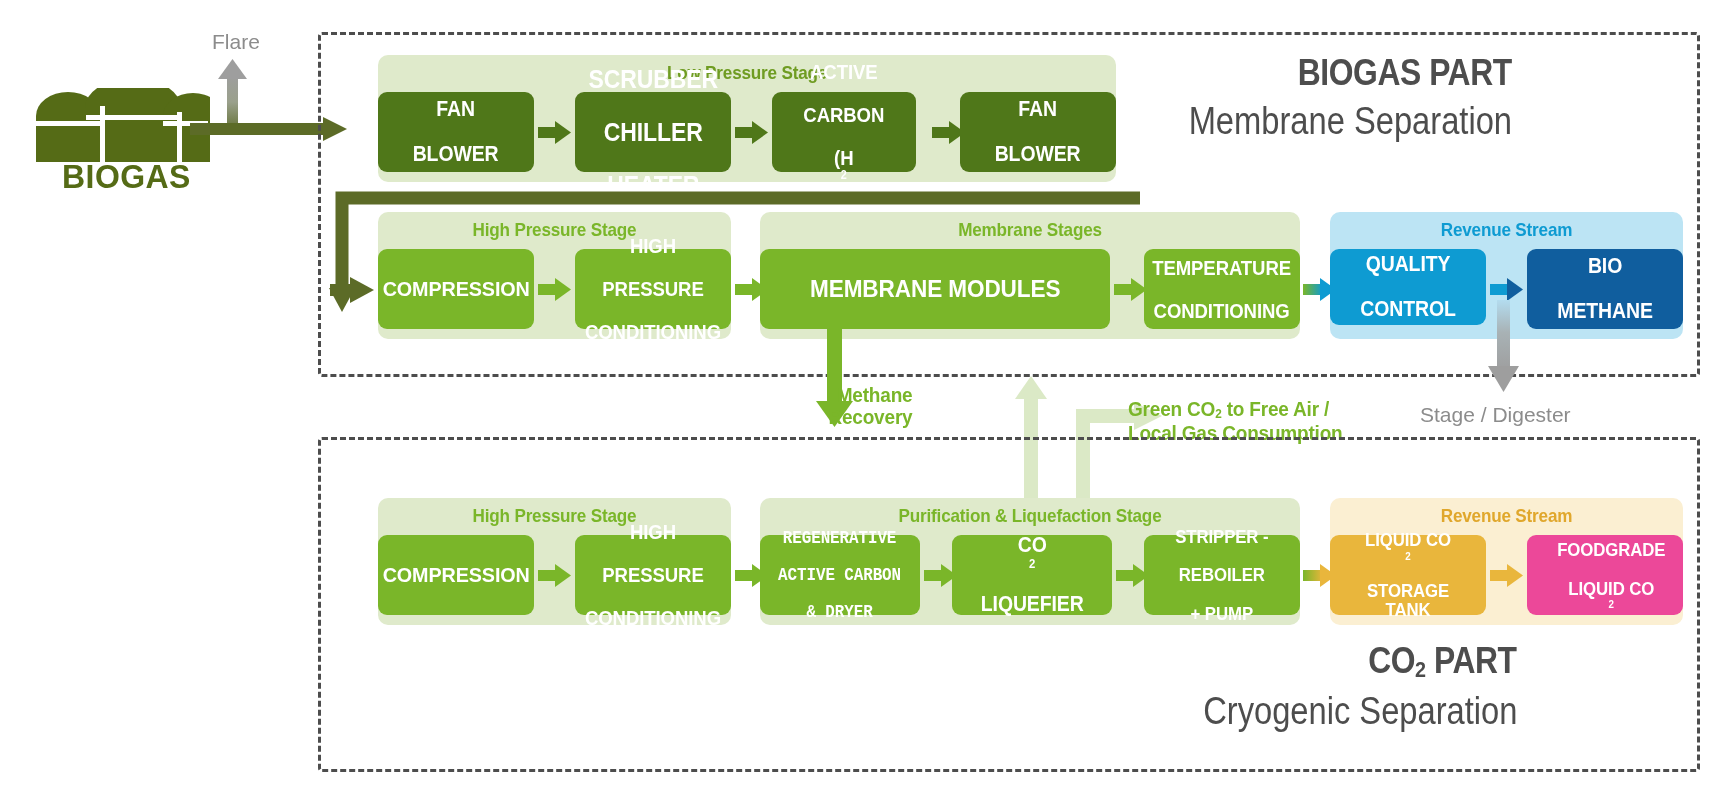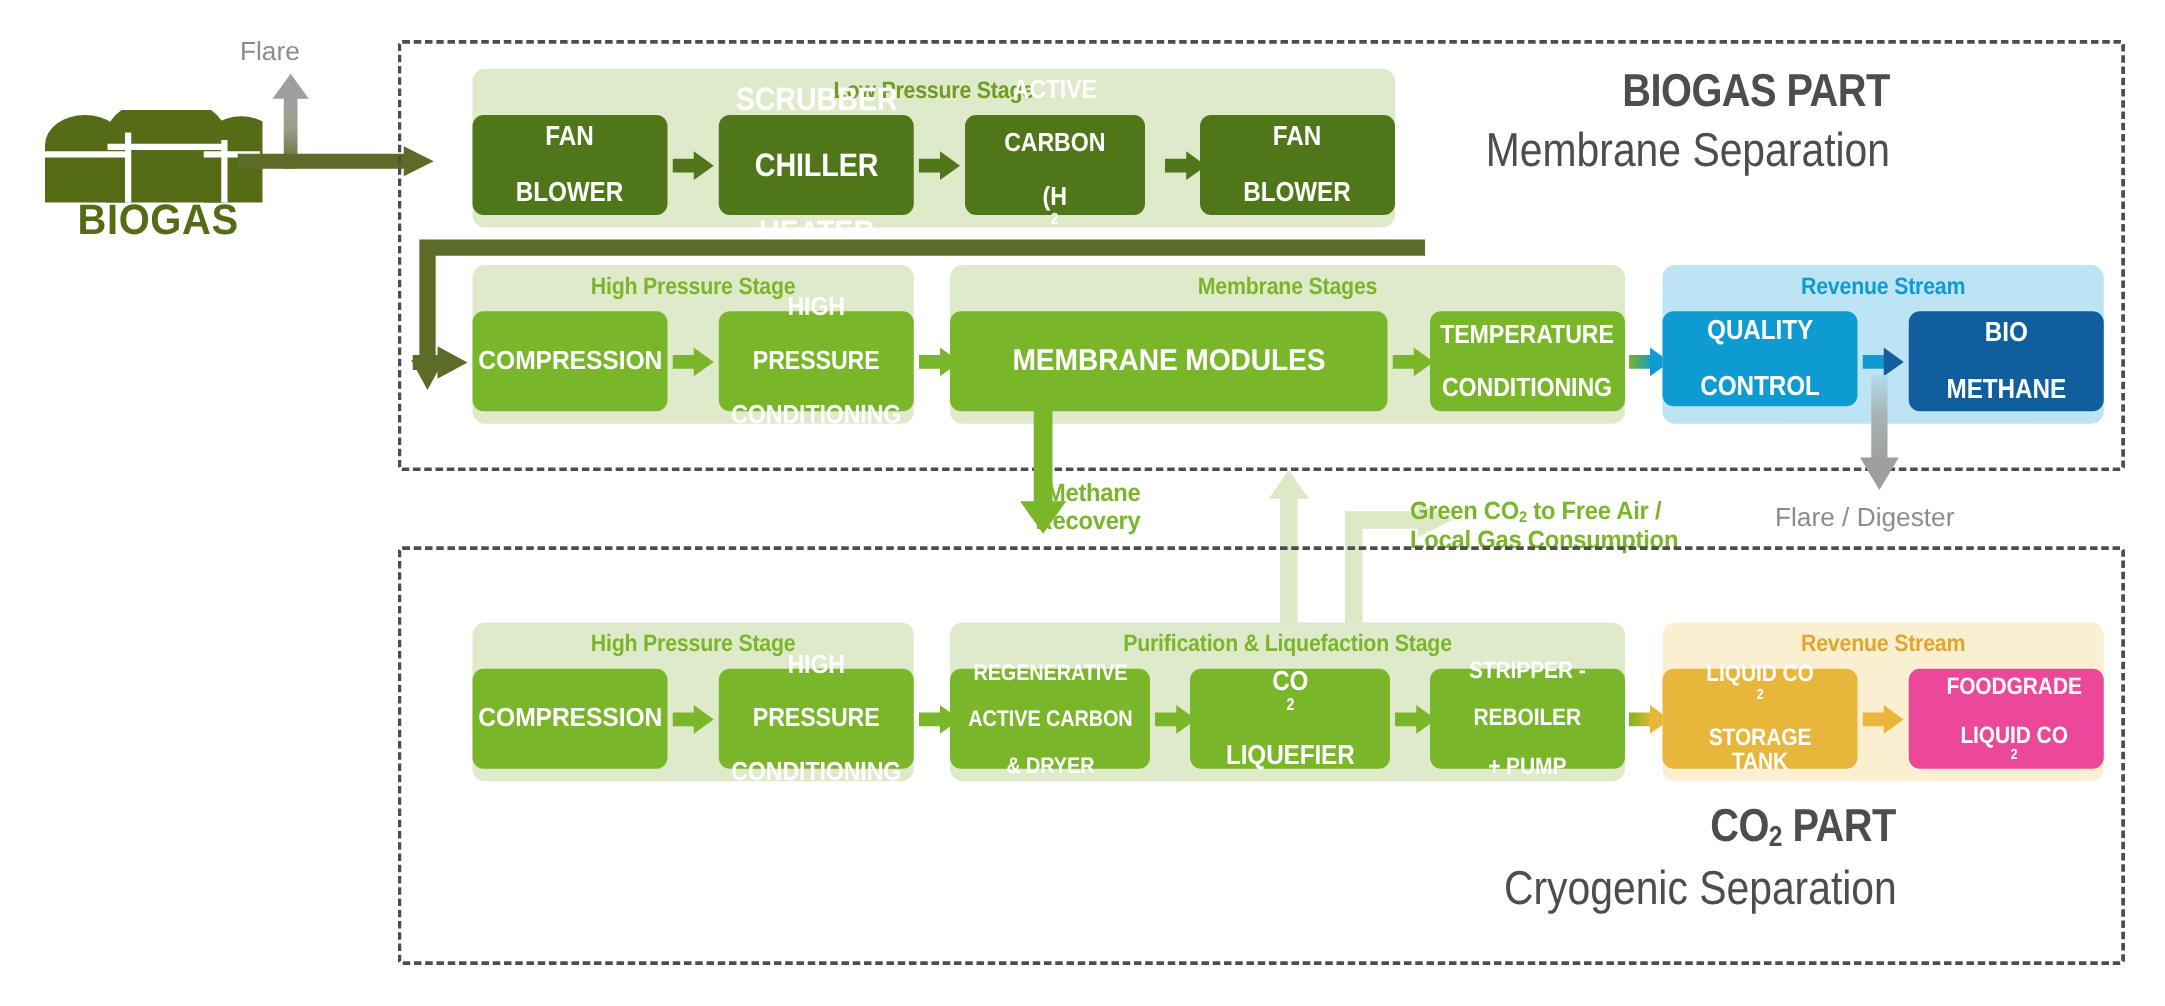--- a/index.html
+++ b/index.html
@@ -124,21 +124,21 @@
       <path d="M133 28 A30 23 0 0 1 193 28 L193 74 L133 74 Z" fill="#556b16"></path>
       <rect x="6" y="33" width="64" height="5" fill="#ffffff"></rect>
       <rect x="56" y="27" width="95" height="5" fill="#ffffff"></rect>
       <rect x="133" y="33" width="45" height="5" fill="#ffffff"></rect>
       <rect x="70" y="18" width="5" height="56" fill="#ffffff"></rect>
       <rect x="147" y="24" width="5" height="50" fill="#ffffff"></rect>
     </svg>
   </div>
   <div class="biogas-label" style="left:62px; top:157px;">BIOGAS</div>
 
-  <div class="plain-label" style="left:192px; top:30px;text-align:center;">Flare</div>
+  <div class="plain-label" style="left:212px; top:30px;text-align:center;">Flare</div>
   <svg class="abs" style="left:215px; top:57px;" width="40" height="78">
     <defs>
       <linearGradient id="grayUp" x1="0" y1="1" x2="0" y2="0">
         <stop offset="0%" stop-color="#5c6b27"></stop>
         <stop offset="55%" stop-color="#9aa08c"></stop>
         <stop offset="100%" stop-color="#9e9e9e"></stop>
       </linearGradient>
     </defs>
     <rect x="12" y="18" width="11" height="60" fill="url(#grayUp)"></rect>
     <polygon points="3,22 17.5,2 32,22" fill="#9e9e9e"></polygon>
@@ -281,21 +281,21 @@
     <defs>
         <linearGradient id="grayDn" x1="0" y1="0" x2="0" y2="1">
       <stop offset="0%" stop-color="#b3dcef"></stop>
       <stop offset="45%" stop-color="#a8b2b5"></stop>
       <stop offset="100%" stop-color="#9e9e9e"></stop>
     </linearGradient>
       </defs>
     <rect x="14" y="0" width="13" height="72" fill="url(#grayDn)"></rect>
     <polygon points="5,66 36,66 20.5,92" fill="#9e9e9e"></polygon>
   </svg>
-  <div class="plain-label" style="left:1420px; top:403px;">Flare / Digester</div>
+  <div class="plain-label" style="left:1420px; top:403px;">Stage / Digester</div>
 
   <svg class="abs" style="left:810px; top:327px;" width="50" height="105">
     <rect x="17" y="0" width="15" height="80" fill="#7ab629"></rect>
     <polygon points="6,74 43,74 24.5,100" fill="#7ab629"></polygon>
   </svg>
 
   <svg class="abs" style="left:1012px; top:375px;" width="40" height="165">
     <rect x="12" y="18" width="14" height="147" fill="#dbe9c6"></rect>
     <polygon points="3,24 35,24 19,1" fill="#dbe9c6"></polygon>
   </svg>
@@ -341,21 +341,21 @@
 
   <svg class="abs" style="left:735px; top:563px;" width="34" height="26">
     <rect x="0" y="7" width="20" height="11" fill="#7ab629"></rect>
     <polygon points="17,1 33,12.5 17,24" fill="#7ab629"></polygon>
   </svg>
 
   <div class="band" style="left:760px; top:498px; width:540px; height:127px; background:#dfeacb;">
     <div class="band-label" style="color:#7ab629;">Purification &amp; Liquefaction Stage</div>
   </div>
 
-  <div class="box" style="left:760px; top:535px; width:160px; height:80px; background:#7ab629; font-size:18px;">
+  <div class="box" style="left:760px; top:535px; width:160px; height:80px; background:#7ab629; font-size:18px;font-family:Liberation Mono, monospace;">
     <span><span>REGENERATIVE</span><br>
     <span>ACTIVE CARBON</span><br>
     <span>&amp; DRYER</span></span>
   </div>
 
   <svg class="abs" style="left:924px; top:563px;" width="34" height="26">
     <rect x="0" y="7" width="20" height="11" fill="#7ab629"></rect>
     <polygon points="17,1 33,12.5 17,24" fill="#7ab629"></polygon>
   </svg>
 

